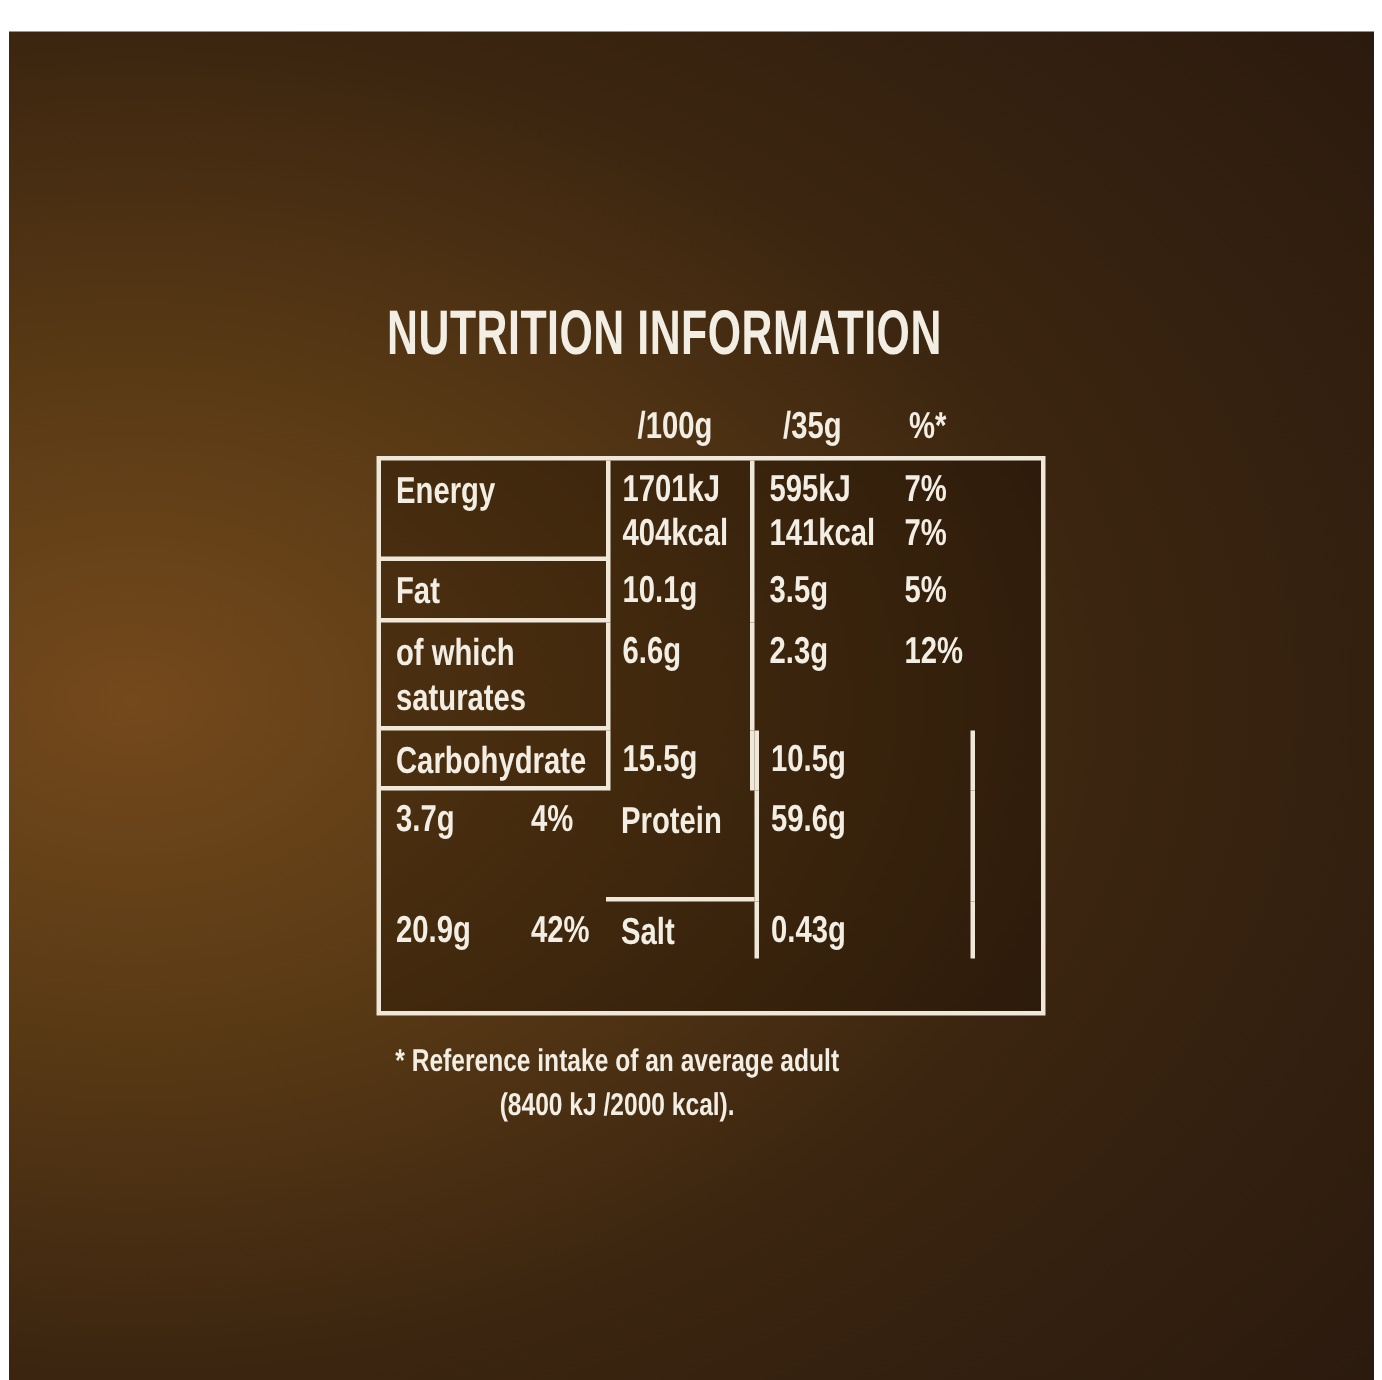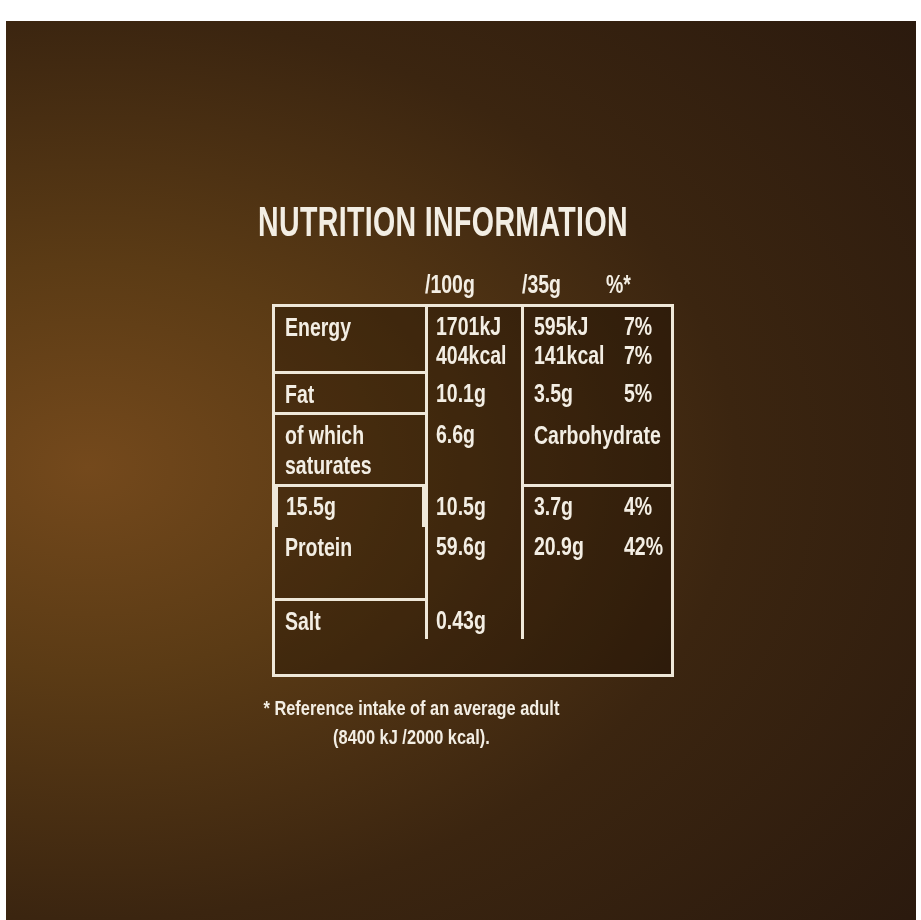--- a/index.html
+++ b/index.html
@@ -52,22 +52,22 @@
     position:absolute;
     top:249px;
     font-size:25px;
     line-height:1.12;
   }
   .colhead.h100{left:419px;}
   .colhead.h35{left:516px;}
   .colhead.hpct{left:600px;}
   .ntable{
     position:absolute;
-    left:266px; top:283px;
-    width:402px; height:373px;
+    left:245px; top:283px;
+    width:446px; height:373px;
     border:3px solid var(--cream-border);
     background:var(--cell-shade);
     display:grid;
     grid-template-columns:150px 99px 147px;
     grid-template-rows:67px 41px 72px 40px 74px 38px 35px;
   }
   .cell{
     font-size:25px;
     line-height:1.14;
     padding:5px 0 0 10px;
@@ -116,20 +116,21 @@
     <div class="cell c3"><span class="cond">595kJ
 141kcal</span><span class="pct cond">7%
 7%</span></div>
 
     <div class="cell c1"><span class="cond">Fat</span></div>
     <div class="cell c2"><span class="cond">10.1g</span></div>
     <div class="cell c3"><span class="cond">3.5g</span><span class="pct cond">5%</span></div>
 
     <div class="cell c1"><span class="cond">of which saturates</span></div>
     <div class="cell c2"><span class="cond">6.6g</span></div>
+    <div class="cell c3"><span class="cond">2.3g</span><span class="pct cond">12%</span></div>
 
     <div class="cell c1"><span class="cond">Carbohydrate</span></div>
     <div class="cell c2"><span class="cond">15.5g</span></div>
 
     <div class="cell c2"><span class="cond">10.5g</span></div>
     <div class="cell c3"><span class="cond">3.7g</span><span class="pct cond">4%</span></div>
 
     <div class="cell c1"><span class="cond">Protein</span></div>
     <div class="cell c2"><span class="cond">59.6g</span></div>
     <div class="cell c3"><span class="cond">20.9g</span><span class="pct cond">42%</span></div>

